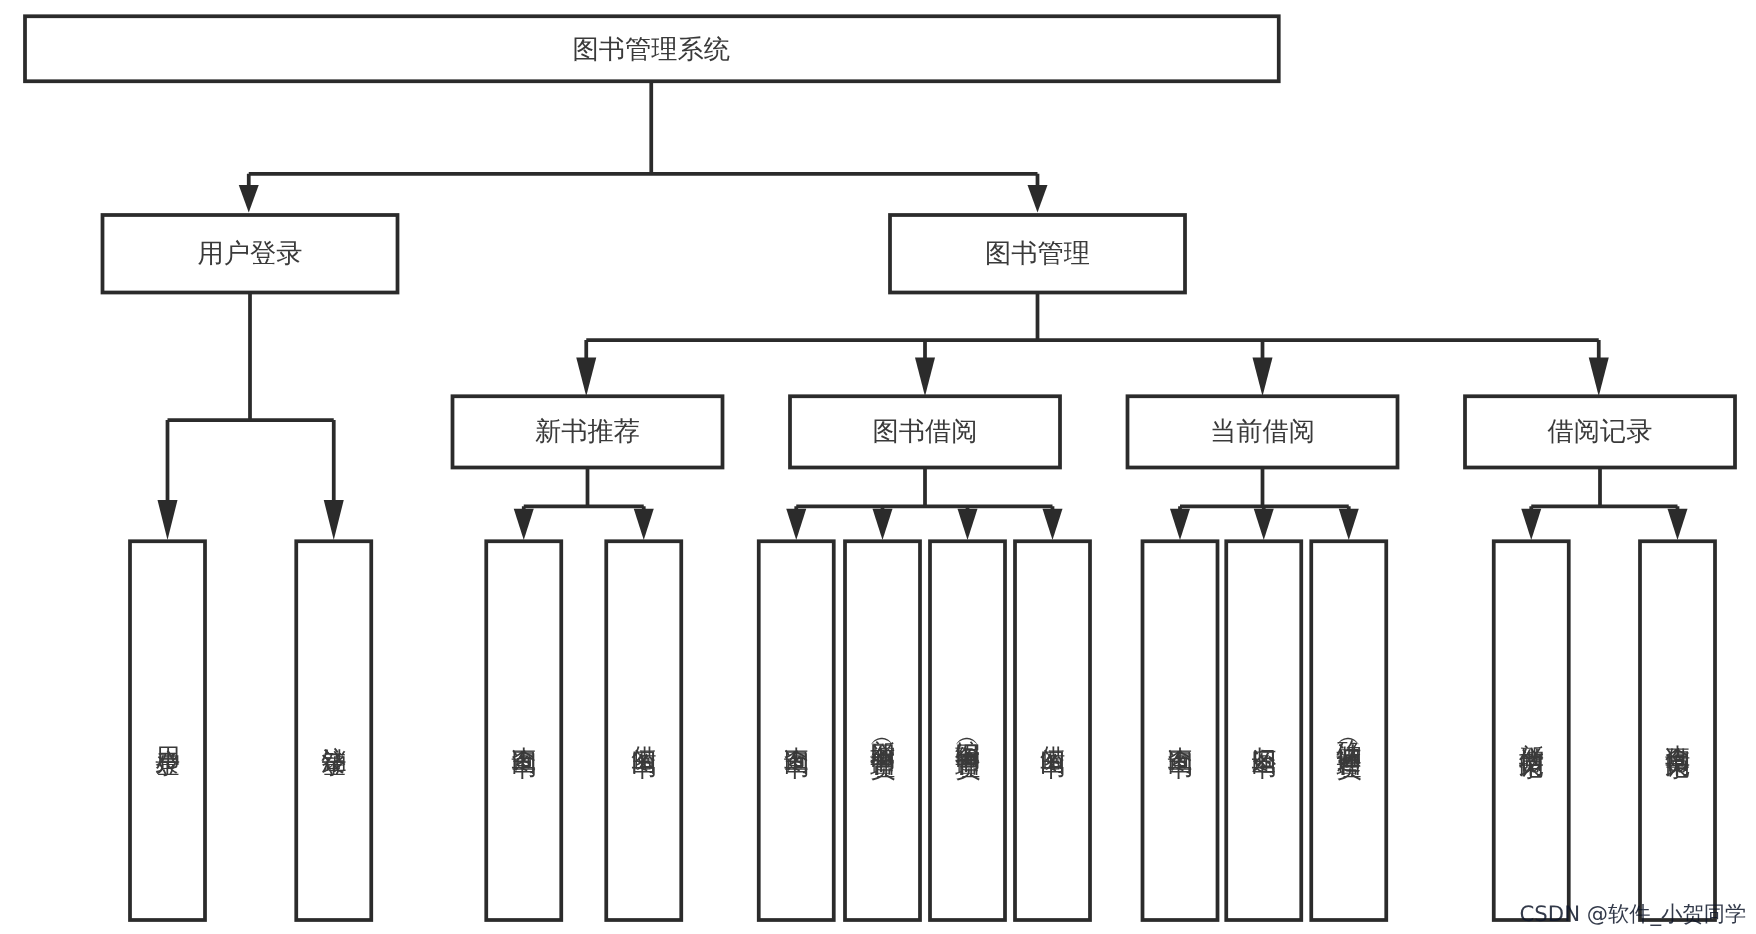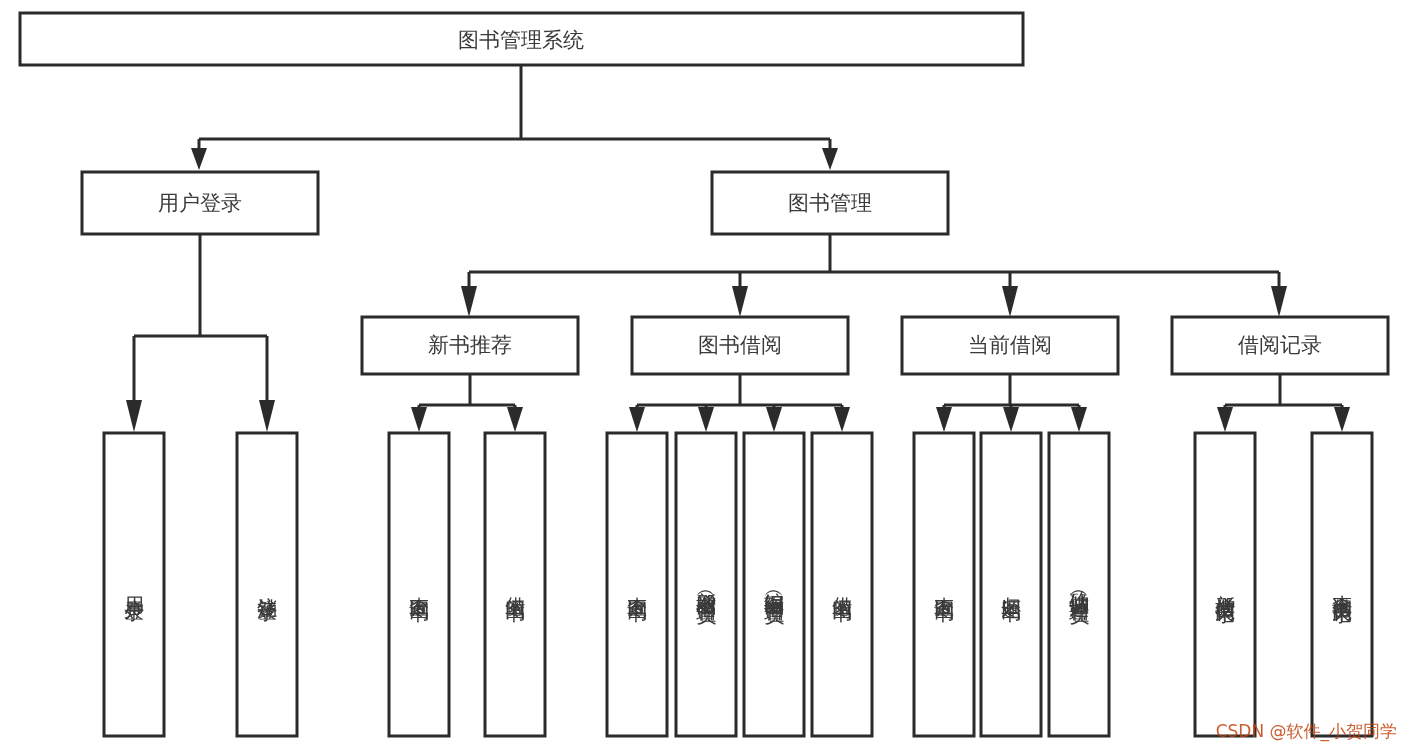--- a/index.html
+++ b/index.html
@@ -62,21 +62,21 @@
     justify-content: center;
     white-space: nowrap;
     user-select: none;
   }
   #watermark {
     position: absolute;
     right: 8px;
     bottom: 4px;
     font-family: "DejaVu Sans", "Liberation Sans", sans-serif;
     font-size: 17px;
-    color: #c2410c;
+    color: #0f172a;
     opacity: 0.85;
     white-space: nowrap;
   }
 </style>
 </head>
 <body>
 
 <div id="diagram-root">
 
   <svg class="flow" viewBox="0 0 1405 747" xmlns="http://www.w3.org/2000/svg">

